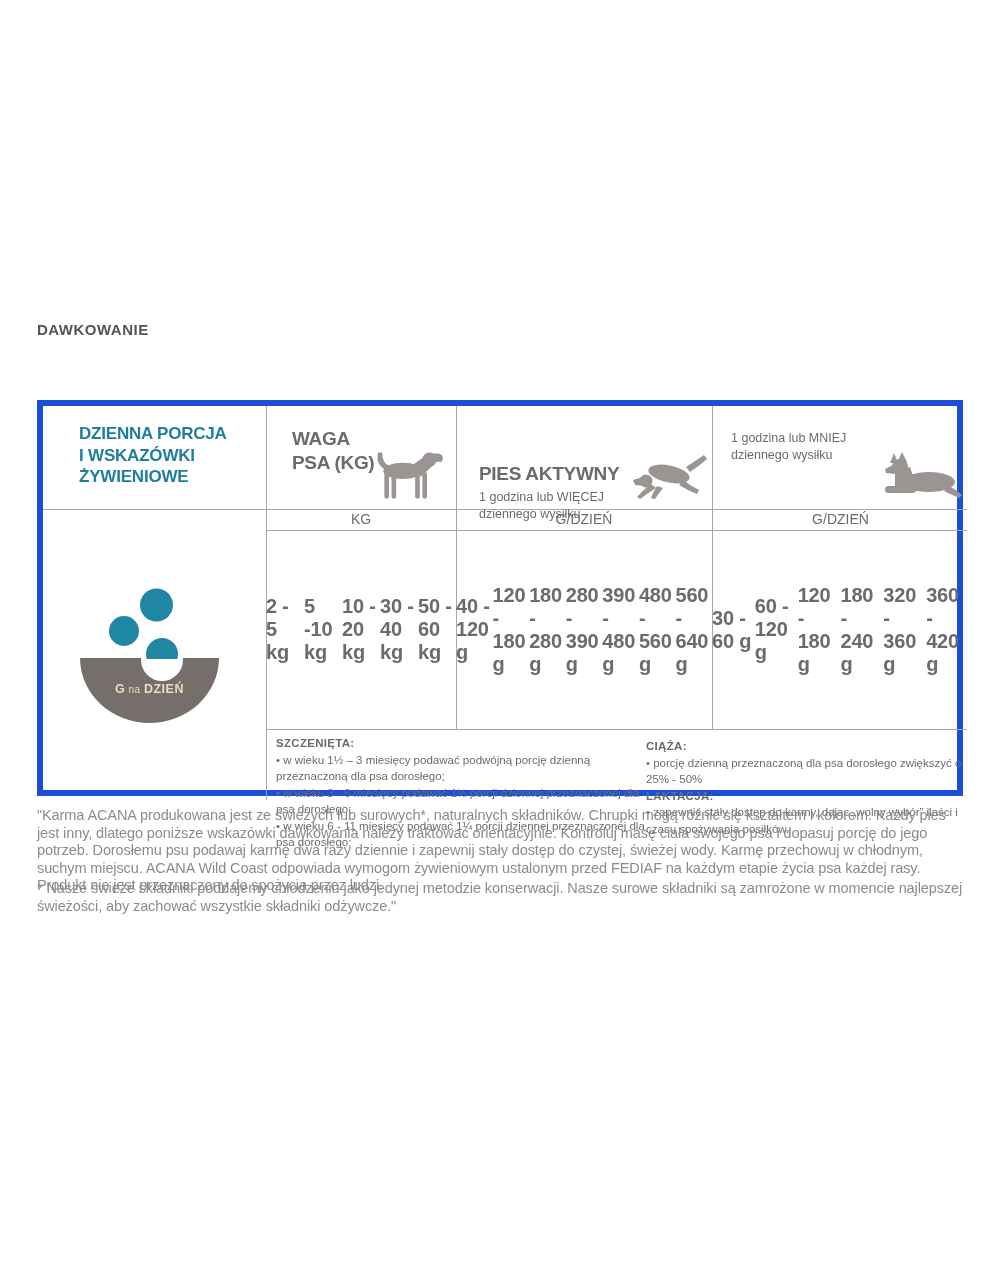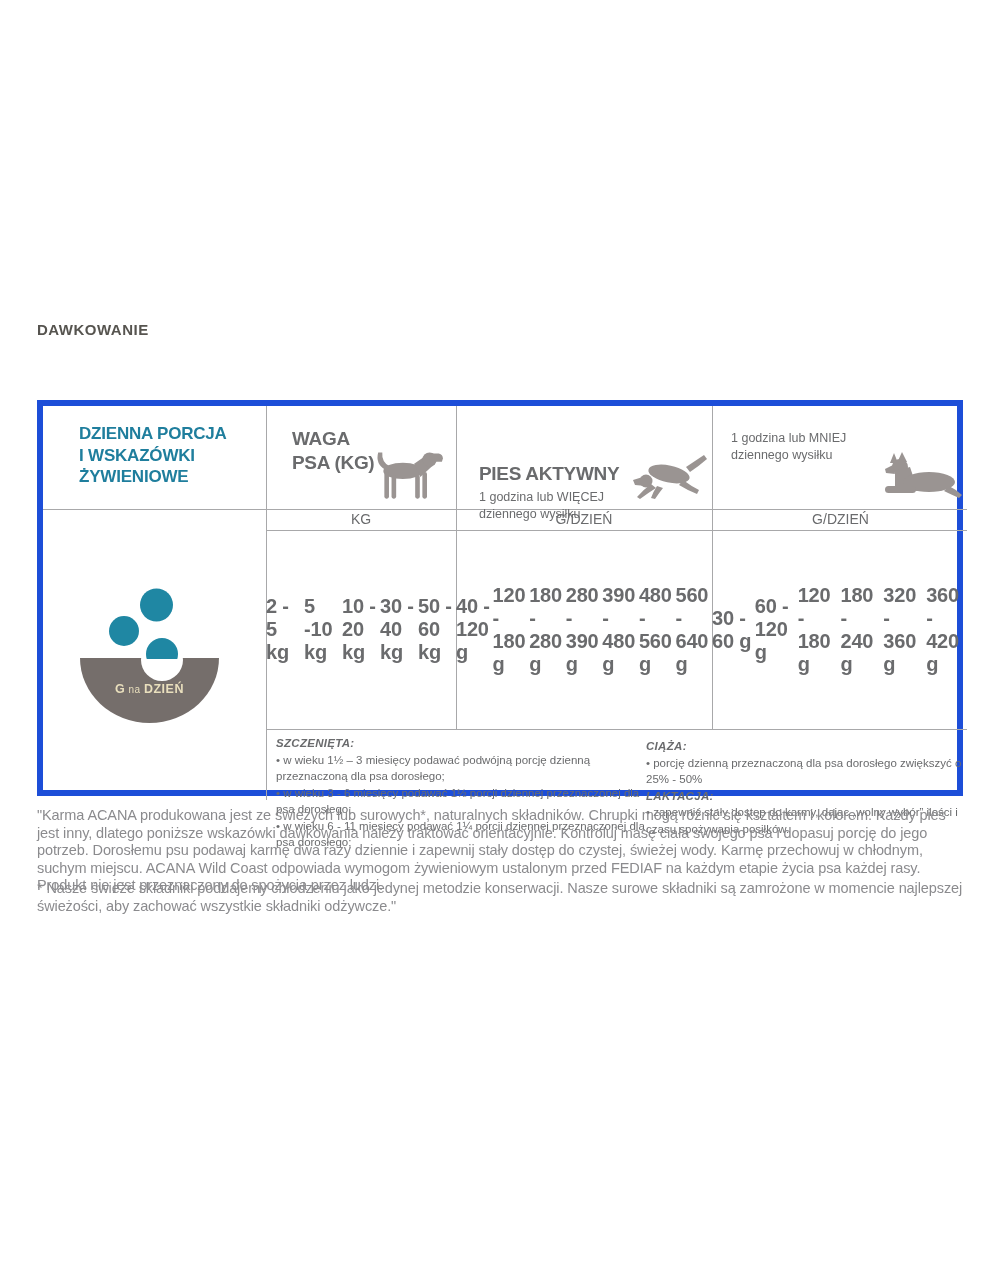--- a/index.html
+++ b/index.html
@@ -40,21 +40,21 @@
   .data-col{position:absolute;top:124px;height:199px;display:flex;flex-direction:row;}
   .data-col .cell{
     flex:1;display:flex;align-items:center;justify-content:center;
     font-size:20px;font-weight:bold;color:#6a6b6d;letter-spacing:-0.2px;
   }
   .dc1{left:223px;width:190px;} .dc2{left:413px;width:256px;} .dc3{left:669px;width:257px;}
 
   
   .notes{left:223px;top:323px;width:703px;height:73px;}
   .note-block{position:absolute;font-size:11.5px;line-height:16.5px;color:#6a6b6d;}
-  .note-title{font-weight:bold;letter-spacing:.3px;font-style:italic;}
+  .note-title{font-weight:bold;letter-spacing:.3px;}
   .nb-left{left:10px;top:6px;width:375px;}
   .nb-right{left:380px;top:9px;width:320px;}
 
   
   .body-par{
     left:37px;width:929px;font-size:14.5px;line-height:17.6px;color:#8b8b8e;letter-spacing:-0.1px;
   }
   #footnote-1{top:807px;}
   #footnote-2{top:880px;}
 

